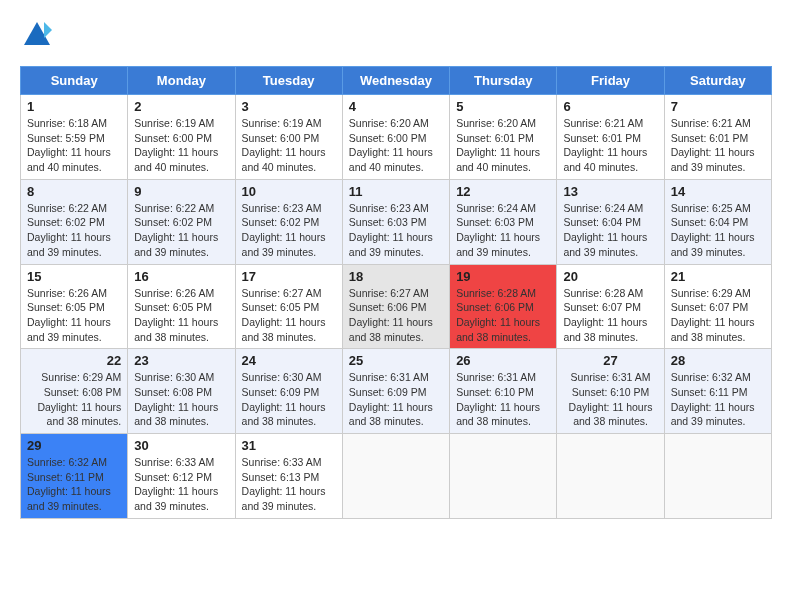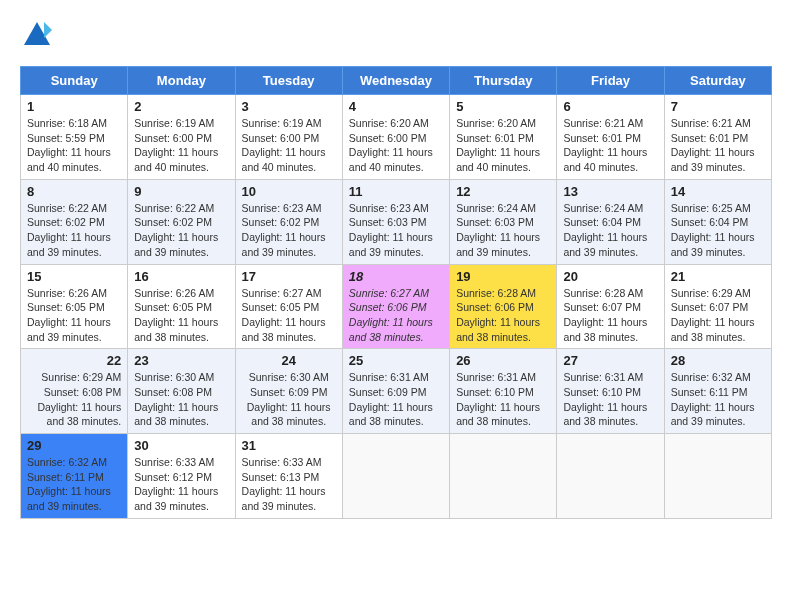--- a/index.html
+++ b/index.html
@@ -188,25 +188,25 @@
         <div class="day-info">Sunrise: 6:26 AM<br>Sunset: 6:05 PM<br>Daylight: 11 hours and 39 minutes.</div>
       </td>
         <td style="background: rgb(255, 255, 255);">
         <span class="day-num">16</span>
         <div class="day-info">Sunrise: 6:26 AM<br>Sunset: 6:05 PM<br>Daylight: 11 hours and 38 minutes.</div>
       </td>
         <td style="background: rgb(255, 255, 255);">
         <span class="day-num">17</span>
         <div class="day-info">Sunrise: 6:27 AM<br>Sunset: 6:05 PM<br>Daylight: 11 hours and 38 minutes.</div>
       </td>
-        <td style="background: #f0abfc; font-style: italic;">
+        <td style="background: #e5e5e5;">
         <span class="day-num">18</span>
         <div class="day-info">Sunrise: 6:27 AM<br>Sunset: 6:06 PM<br>Daylight: 11 hours and 38 minutes.</div>
       </td>
-        <td style="background: #fde047;">
+        <td style="background: #ef4444;">
         <span class="day-num">19</span>
         <div class="day-info">Sunrise: 6:28 AM<br>Sunset: 6:06 PM<br>Daylight: 11 hours and 38 minutes.</div>
       </td>
         <td style="background: rgb(255, 255, 255);">
         <span class="day-num">20</span>
         <div class="day-info">Sunrise: 6:28 AM<br>Sunset: 6:07 PM<br>Daylight: 11 hours and 38 minutes.</div>
       </td>
         <td style="background: rgb(255, 255, 255);">
         <span class="day-num">21</span>
         <div class="day-info">Sunrise: 6:29 AM<br>Sunset: 6:07 PM<br>Daylight: 11 hours and 38 minutes.</div>
@@ -214,33 +214,33 @@
       </tr>
       <tr>
         <td style="background: rgb(238, 242, 251); text-align: right;">
         <span class="day-num">22</span>
         <div class="day-info">Sunrise: 6:29 AM<br>Sunset: 6:08 PM<br>Daylight: 11 hours and 38 minutes.</div>
       </td>
         <td style="background: rgb(238, 242, 251);">
         <span class="day-num">23</span>
         <div class="day-info">Sunrise: 6:30 AM<br>Sunset: 6:08 PM<br>Daylight: 11 hours and 38 minutes.</div>
       </td>
-        <td style="background: rgb(238, 242, 251); text-align: center;">
+        <td style="background: rgb(238, 242, 251);">
         <span class="day-num">24</span>
         <div class="day-info">Sunrise: 6:30 AM<br>Sunset: 6:09 PM<br>Daylight: 11 hours and 38 minutes.</div>
       </td>
         <td style="background: rgb(238, 242, 251);">
         <span class="day-num">25</span>
         <div class="day-info">Sunrise: 6:31 AM<br>Sunset: 6:09 PM<br>Daylight: 11 hours and 38 minutes.</div>
       </td>
         <td style="background: rgb(238, 242, 251);">
         <span class="day-num">26</span>
         <div class="day-info">Sunrise: 6:31 AM<br>Sunset: 6:10 PM<br>Daylight: 11 hours and 38 minutes.</div>
       </td>
-        <td style="background: rgb(238, 242, 251);">
+        <td style="background: rgb(238, 242, 251); text-align: center;">
         <span class="day-num">27</span>
         <div class="day-info">Sunrise: 6:31 AM<br>Sunset: 6:10 PM<br>Daylight: 11 hours and 38 minutes.</div>
       </td>
         <td style="background: rgb(238, 242, 251);">
         <span class="day-num">28</span>
         <div class="day-info">Sunrise: 6:32 AM<br>Sunset: 6:11 PM<br>Daylight: 11 hours and 39 minutes.</div>
       </td>
       </tr>
       <tr>
         <td style="background: #3b82f6;">

